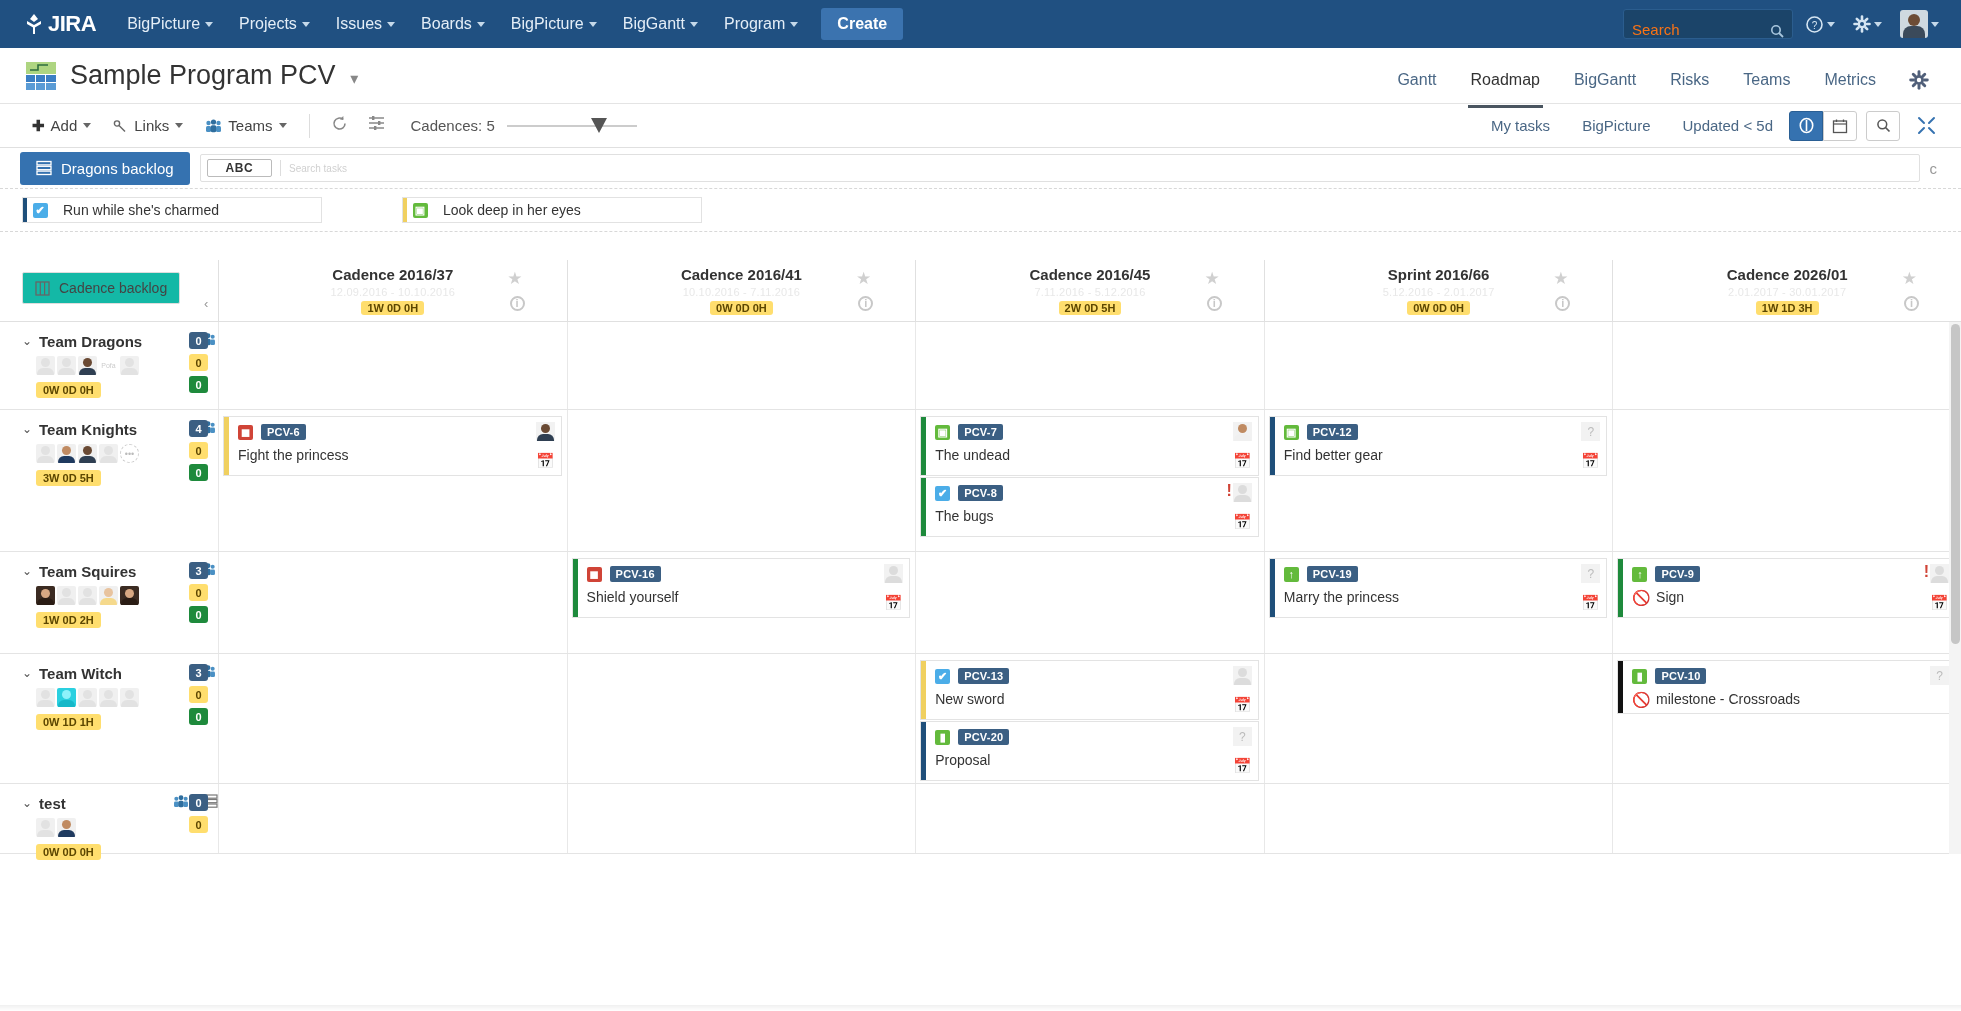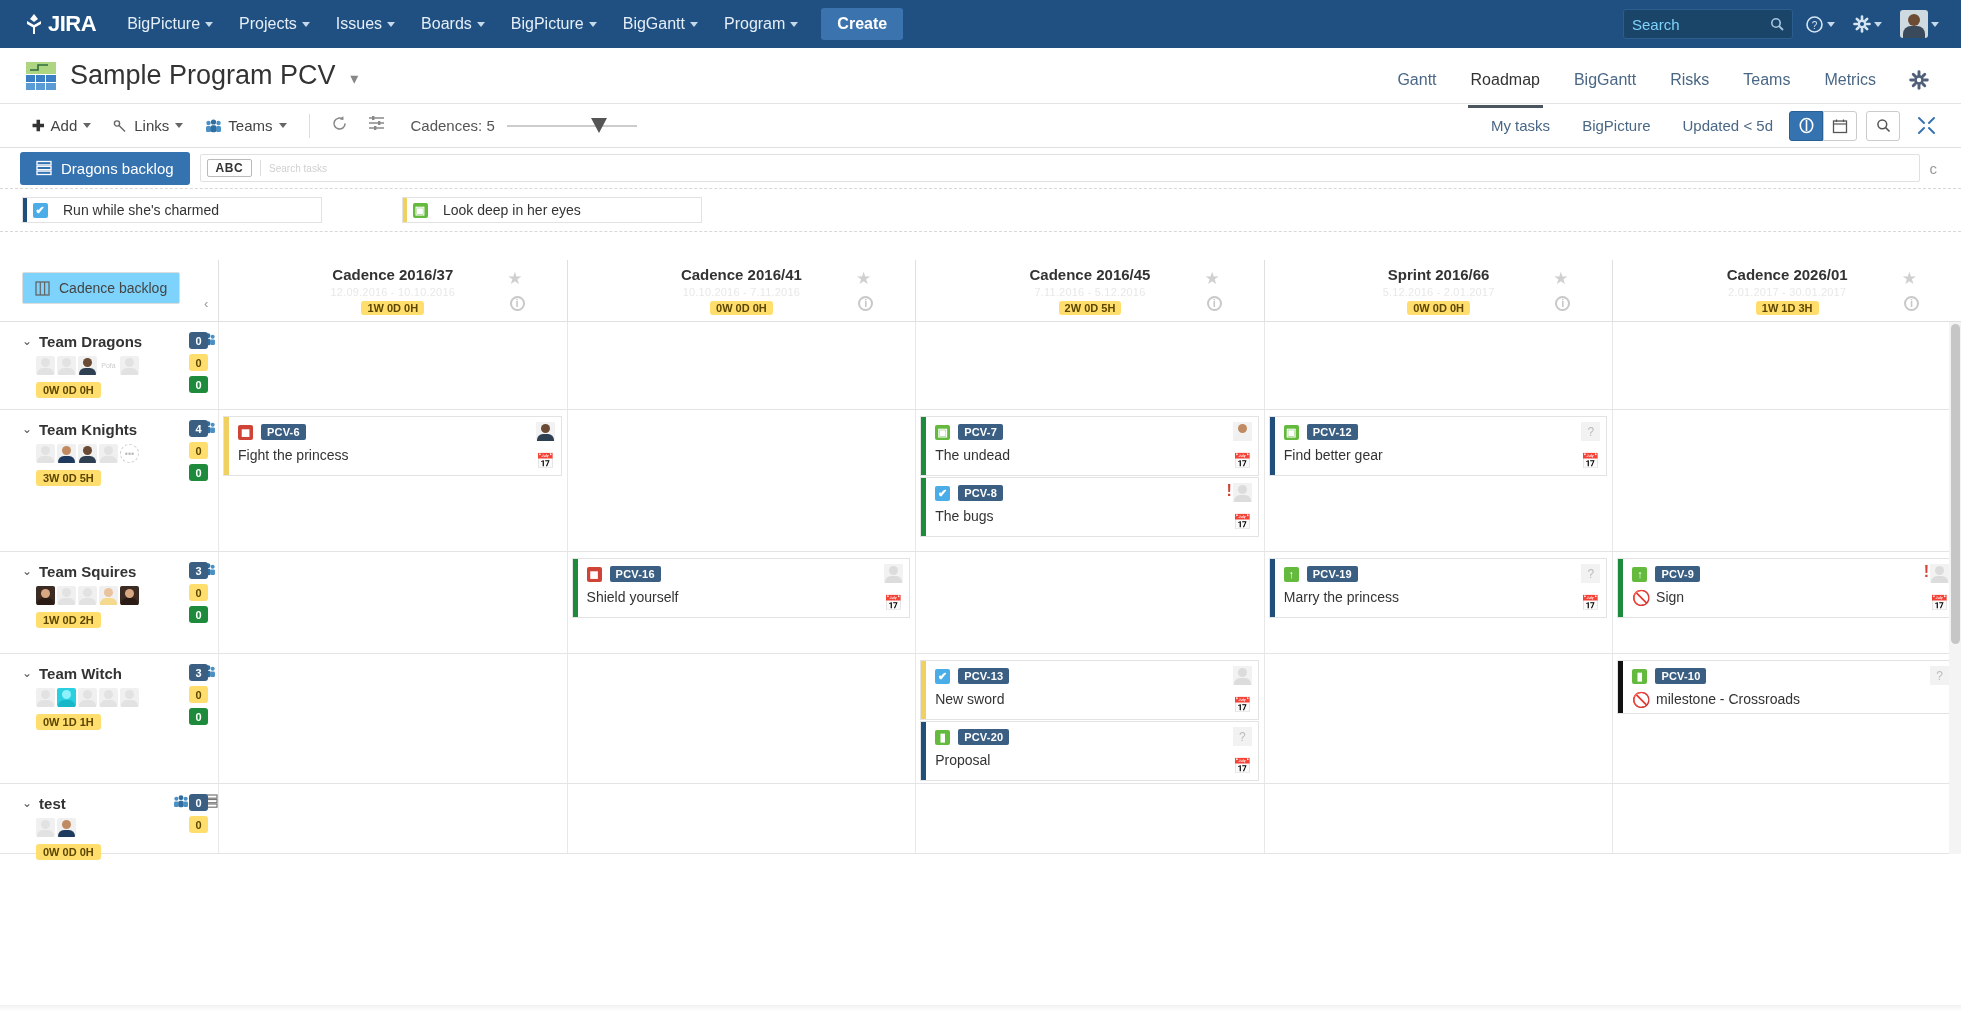--- a/index.html
+++ b/index.html
@@ -24,22 +24,22 @@
   }
   .caret { width: 0; height: 0; border-left: 4px solid transparent;
     border-right: 4px solid transparent; border-top: 5px solid #c5d9ea; display:inline-block; }
   .create-btn {
     background: #3b73af; color: #fff; font-size: 16px; font-weight: bold;
     padding: 7px 16px; border-radius: 3px; margin-left: 10px; cursor: pointer;
   }
   .nav-right { margin-left: auto; display: flex; align-items: center; gap: 6px; padding-right: 6px;}
   .nav-search {
     background: #1b4469; border: 1px solid #2b5d8e; border-radius: 3px;
-    height: 30px; width: 170px; display: flex; align-items: center; padding: 0 8px;
-    color: #7dd3fc; font-size: 15px; position: relative;
+    height: 30px; width: 170px; display: flex; align-items: flex-end; padding: 0 8px;
+    color: #f97316; font-size: 15px; position: relative;
   }
   .nav-search .ph { flex: 1; }
   .nav-icon-btn { color: #d5e5f2; font-size: 19px; padding: 4px 6px; cursor: pointer;
     display: flex; align-items: center; gap: 3px; }
   .avatar-nav {
     width: 28px; height: 28px; border-radius: 3px; background: #cfd9e0;
     overflow: hidden; position: relative;
   }
   .avatar-nav .head { position:absolute; left:8px; top:4px; width:12px; height:12px;
     border-radius:50%; background:#6d4c35; }
@@ -110,21 +110,21 @@
     background: #3572b0; color: #fff; border-radius: 3px; font-size: 15px;
     padding: 8px 16px; display: flex; align-items: center; gap: 9px; cursor: pointer;
     min-width: 160px;
   }
   .abc-search {
     flex: 1; height: 28px; border: 1px solid #e0e0e0; border-radius: 2px;
     display: flex; align-items: center; padding: 0 6px; gap: 8px; background: #fff;
   }
   .abc-tag {
     font-size: 12px; color: #333; border: 1px solid #bbb; border-radius: 2px;
-    padding: 1px 8px; font-weight: bold; letter-spacing: 0.5px;
+    padding: 1px 18px; font-weight: bold; letter-spacing: 0.5px;
   }
   .abc-divider { width:1px; height:16px; background:#ddd; }
   .abc-ph { color: #d0d0d0; font-size: 10px; }
   .backlog-right { font-size: 15px; color: #999; padding-right: 4px; }
 
   
   .backlog-strip {
     height: 44px; border-top: 1px dashed #d8d8d8; border-bottom: 1px dashed #d8d8d8;
     display: flex; align-items: center; padding: 0 22px; gap: 0; background: #fff;
     position: relative;
@@ -154,21 +154,21 @@
     display: flex; height: 62px; border-bottom: 1px solid #e0e0e0; background: #fff;
     position: relative;
   }
   .gh-left {
     width: 218px; flex: none; display: flex; align-items: flex-start;
     padding: 12px 0 0 22px; position: relative;
   }
   .cad-backlog-btn {
     border: 1px solid #ddd; border-radius: 2px; font-size: 14px; color: #444;
     padding: 7px 12px; display: flex; align-items: center; gap: 9px; cursor: pointer;
-    background: #7dd3fc; white-space: nowrap;
+    background: #14b8a6; white-space: nowrap;
   }
   .collapse-arrow {
     position: absolute; left: 204px; top: 36px; font-size: 13px; color: #999; cursor: pointer;
   }
   .gh-cols { flex: 1; display: flex; }
   .gh-col {
     flex: 1; border-left: 1px solid #e0e0e0; position: relative; padding-top: 6px;
     text-align: center;
   }
   .gh-name { font-size: 15px; color: #333; font-weight: bold; }

